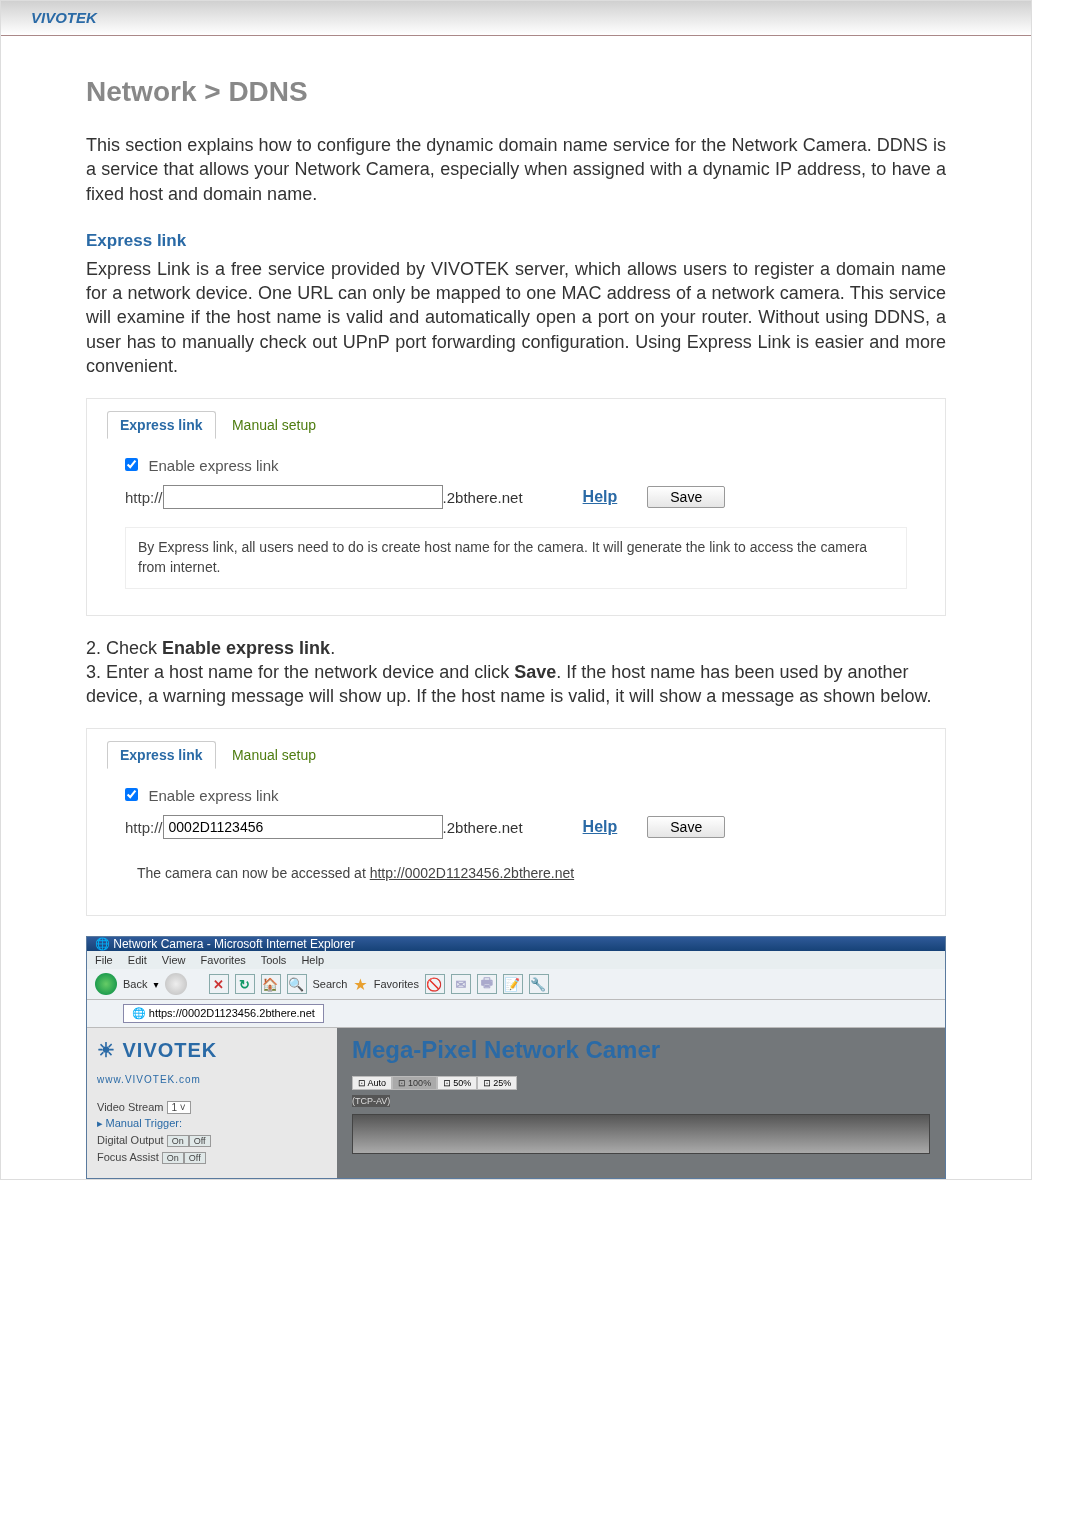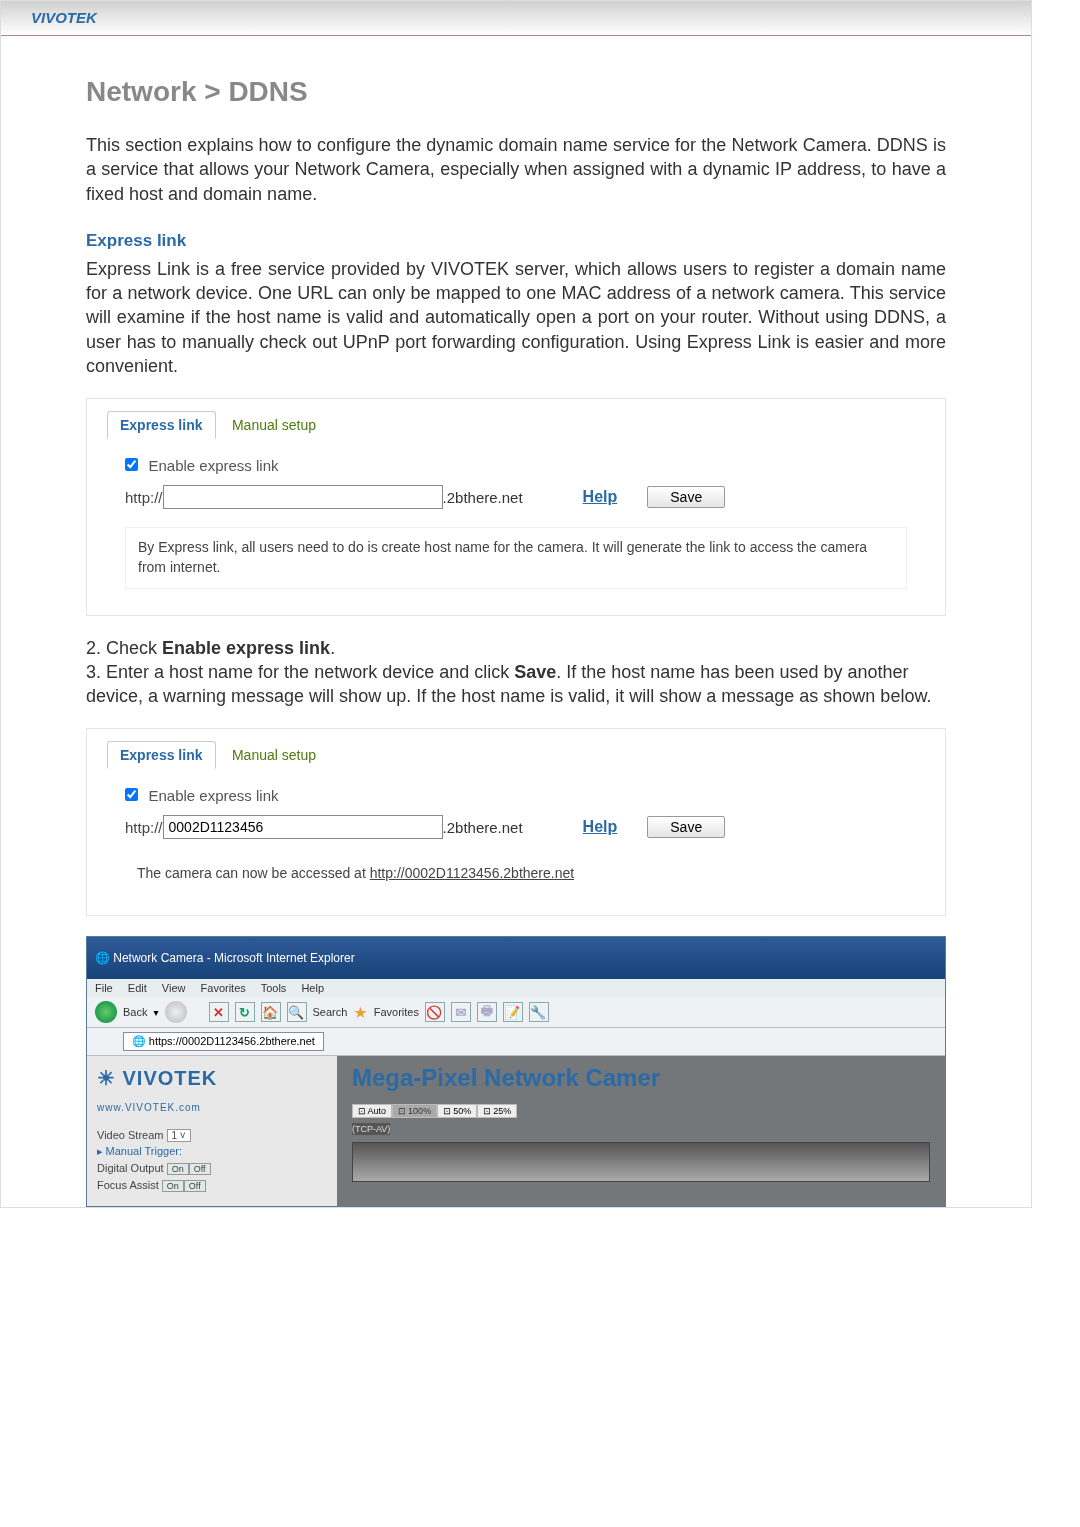--- a/index.html
+++ b/index.html
@@ -27,21 +27,21 @@
     .suffix{font-size:15px;color:#333}
     .help{color:#2a6aa6;text-decoration:underline;font-weight:bold;cursor:pointer;margin-left:60px}
     .save-btn{margin-left:30px;padding:2px 22px;font-size:14px;background:linear-gradient(#fff,#e5e5e5);border:1px solid #999;border-radius:2px;cursor:pointer}
     .notice{font-size:14px;color:#444;border:1px solid #eee;padding:10px 12px;line-height:1.4}
     .steps{font-size:18px;line-height:1.35;color:#333;margin-bottom:6px}
     .step-item{font-size:18px;line-height:1.35;color:#333}
     .step-indent{padding-left:22px;text-align:justify}
     .success{font-size:14px;color:#444;padding:8px 12px}
     .access-link{text-decoration:underline}
     .ie{background:linear-gradient(#c5d2e6,#e8eef6);border:1px solid #5a7a9e;margin-top:18px}
-    .ie-title{background:linear-gradient(#2f5a99,#164277);color:#fff;font-size:12px;padding:14px 8px}
+    .ie-title{background:linear-gradient(#2f5a99,#164277);color:#fff;font-size:12px;padding:0 8px}
     .ie-menu{font-size:11px;color:#333;padding:3px 8px;background:#e8eef0}
     .ie-menu span{margin-right:12px}
     .ie-tool{display:flex;align-items:center;gap:6px;padding:4px 8px;background:#eef2f5;border-bottom:1px solid #bbb}
     .ie-btn{display:flex;align-items:center;gap:4px;font-size:11px;color:#333}
     .circ{width:22px;height:22px;border-radius:50%;display:inline-block}
     .sq{width:20px;height:20px;border:1px solid #8aa;display:inline-flex;align-items:center;justify-content:center;font-weight:bold;font-size:13px}
     .ie-addr{display:flex;align-items:flex-end;gap:8px;padding:4px 8px;background:#eef2f5;border-bottom:1px solid #bbb}
     .addr-box{display:inline-block;background:#fff;border:1px solid #88a;padding:2px 8px;font-size:11px}
     .ie-body{display:flex;background:#73777a}
     .ie-side{background:#e8e8e8;min-height:130px;width:250px;padding:10px 10px}

